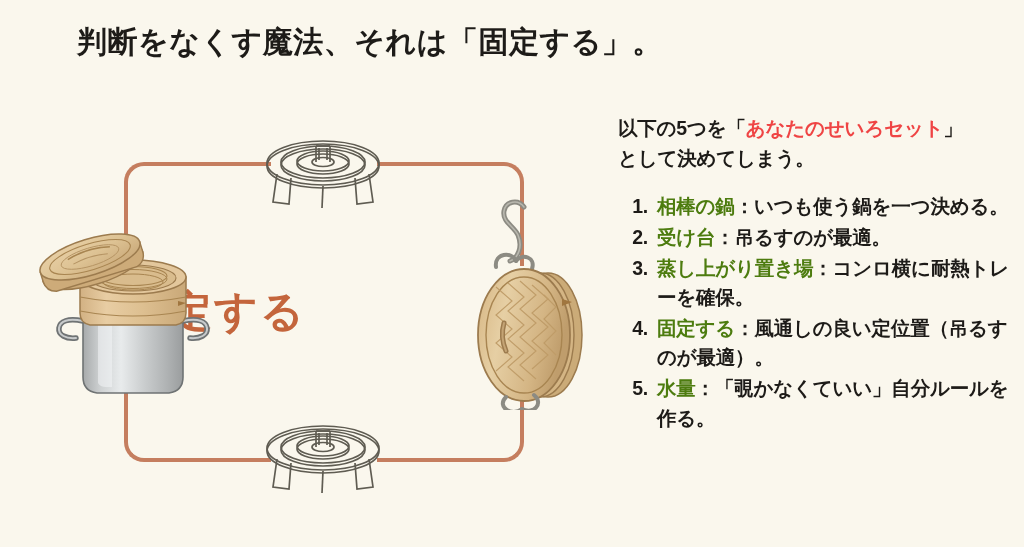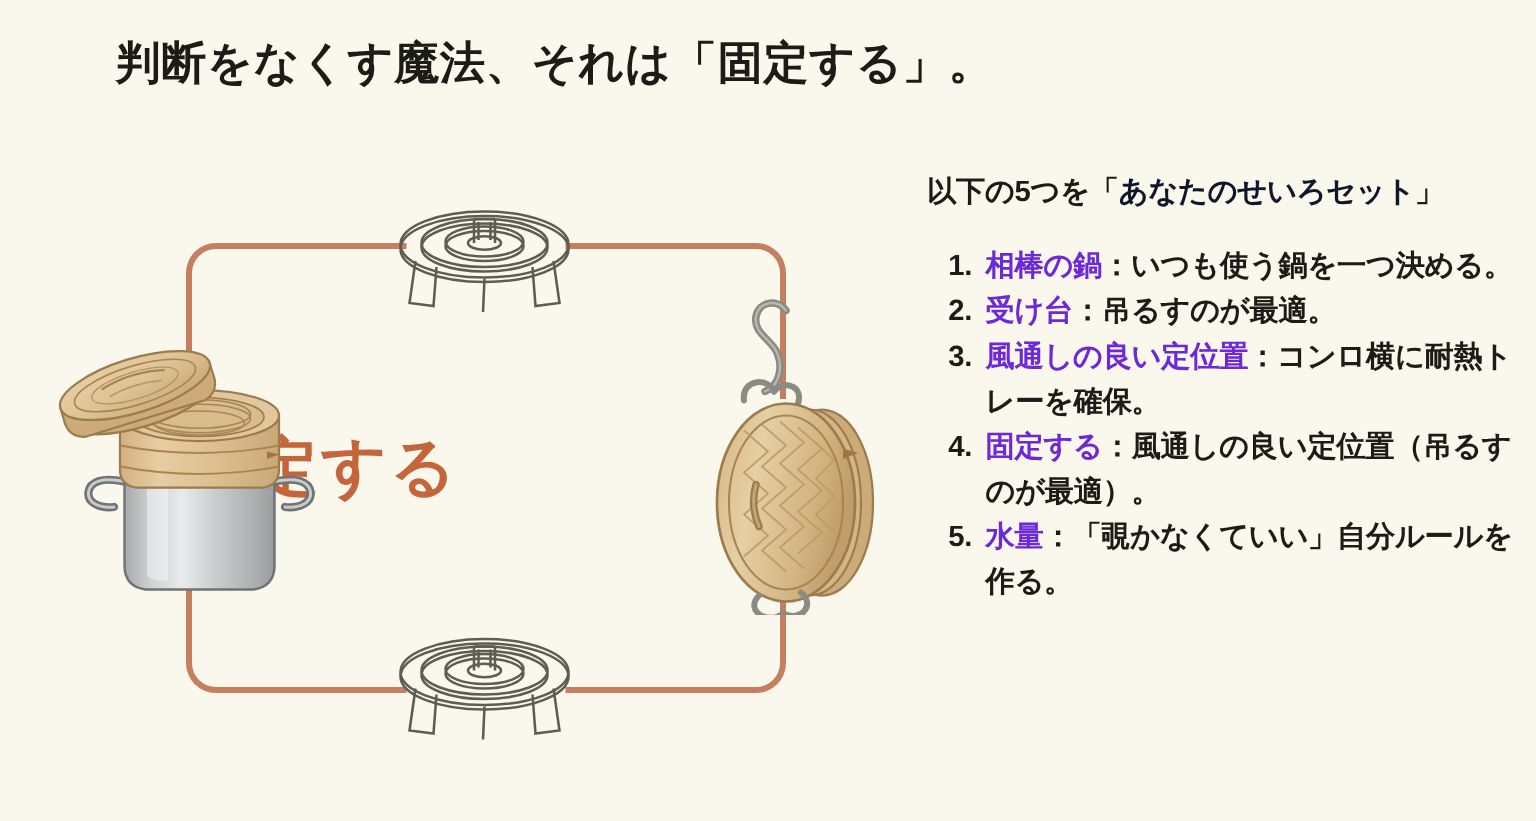--- a/index.html
+++ b/index.html
@@ -124,21 +124,21 @@
     top: 114px;
     width: 392px;
   }
   #intro-text {
     font-size: 19.5px;
     font-weight: 700;
     color: #1d1b18;
     line-height: 1.52;
     letter-spacing: -0.2px;
   }
-  #intro-text .hl { color: #0f172a; }
+  #intro-text .hl { color: #ef4444; }
 
   #rule-list {
     margin: 19px 0 0 0;
     padding: 0;
     list-style: none;
   }
   #rule-list li {
     display: flex;
     align-items: flex-start;
     font-size: 19.5px;
@@ -148,21 +148,21 @@
     letter-spacing: -0.2px;
     margin-bottom: 1px;
   }
   .li-num {
     flex: 0 0 30px;
     text-align: right;
     padding-right: 9px;
     color: #1d1b18;
   }
   .li-body { flex: 1 1 auto; }
-  .li-label { color: #6d28d9; font-family: Liberation Serif, serif; }
+  .li-label { color: #4d7c0f; font-family: Liberation Serif, serif; }
 </style>
 </head>
 <body>
 
 <div id="slide-title">判断をなくす魔法、それは「固定する」。</div>
 
 <div id="diagram-panel">
 
   <div id="bracket-frame">
     <div class="corner tl"></div>
@@ -325,34 +325,35 @@
       <path d="M56,214 C68,220 78,208 68,200" fill="none" stroke="#8c8b83" stroke-width="4" stroke-linecap="round"></path>
     </svg>
   </div>
 
 </div>
 
 <div id="text-column">
 
   <div id="intro-text">
     <span>以下の5つを「</span><span class="hl">あなたのせいろセット</span><span>」</span><br>
+    <span>として決めてしまう。</span>
   </div>
 
   <ul id="rule-list">
     <li>
       <span class="li-num">1.</span>
       <span class="li-body"><span class="li-label">相棒の鍋</span><span>：</span><span>いつも使う鍋を一つ決める。</span></span>
     </li>
     <li>
       <span class="li-num">2.</span>
       <span class="li-body"><span class="li-label">受け台</span><span>：</span><span>吊るすのが最適。</span></span>
     </li>
     <li>
       <span class="li-num">3.</span>
-      <span class="li-body"><span class="li-label">風通しの良い定位置</span><span>：</span><span>コンロ横に耐熱トレーを確保。</span></span>
+      <span class="li-body"><span class="li-label">蒸し上がり置き場</span><span>：</span><span>コンロ横に耐熱トレーを確保。</span></span>
     </li>
     <li>
       <span class="li-num">4.</span>
       <span class="li-body"><span class="li-label">固定する</span><span>：</span><span>風通しの良い定位置（吊るすのが最適）。</span></span>
     </li>
     <li>
       <span class="li-num">5.</span>
       <span class="li-body"><span class="li-label">水量</span><span>：</span><span>「覗かなくていい」自分ルールを作る。</span></span>
     </li>
   </ul>

